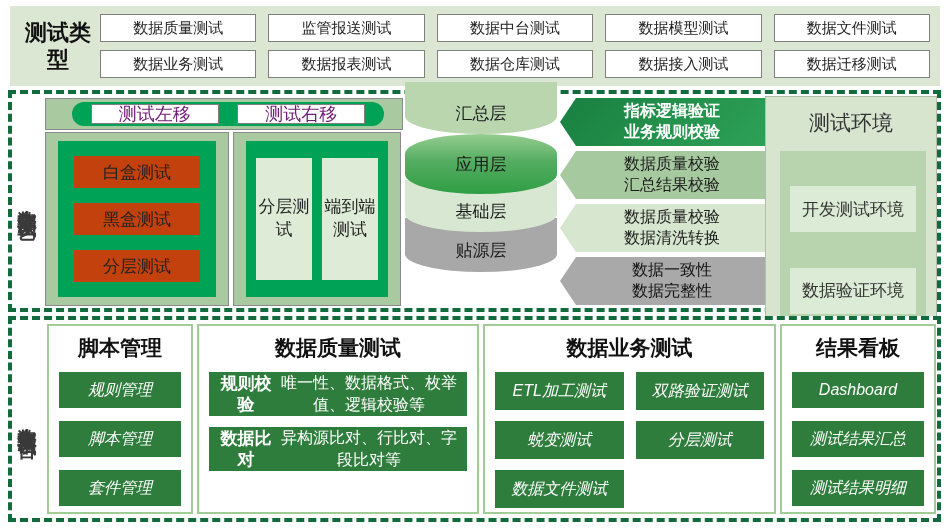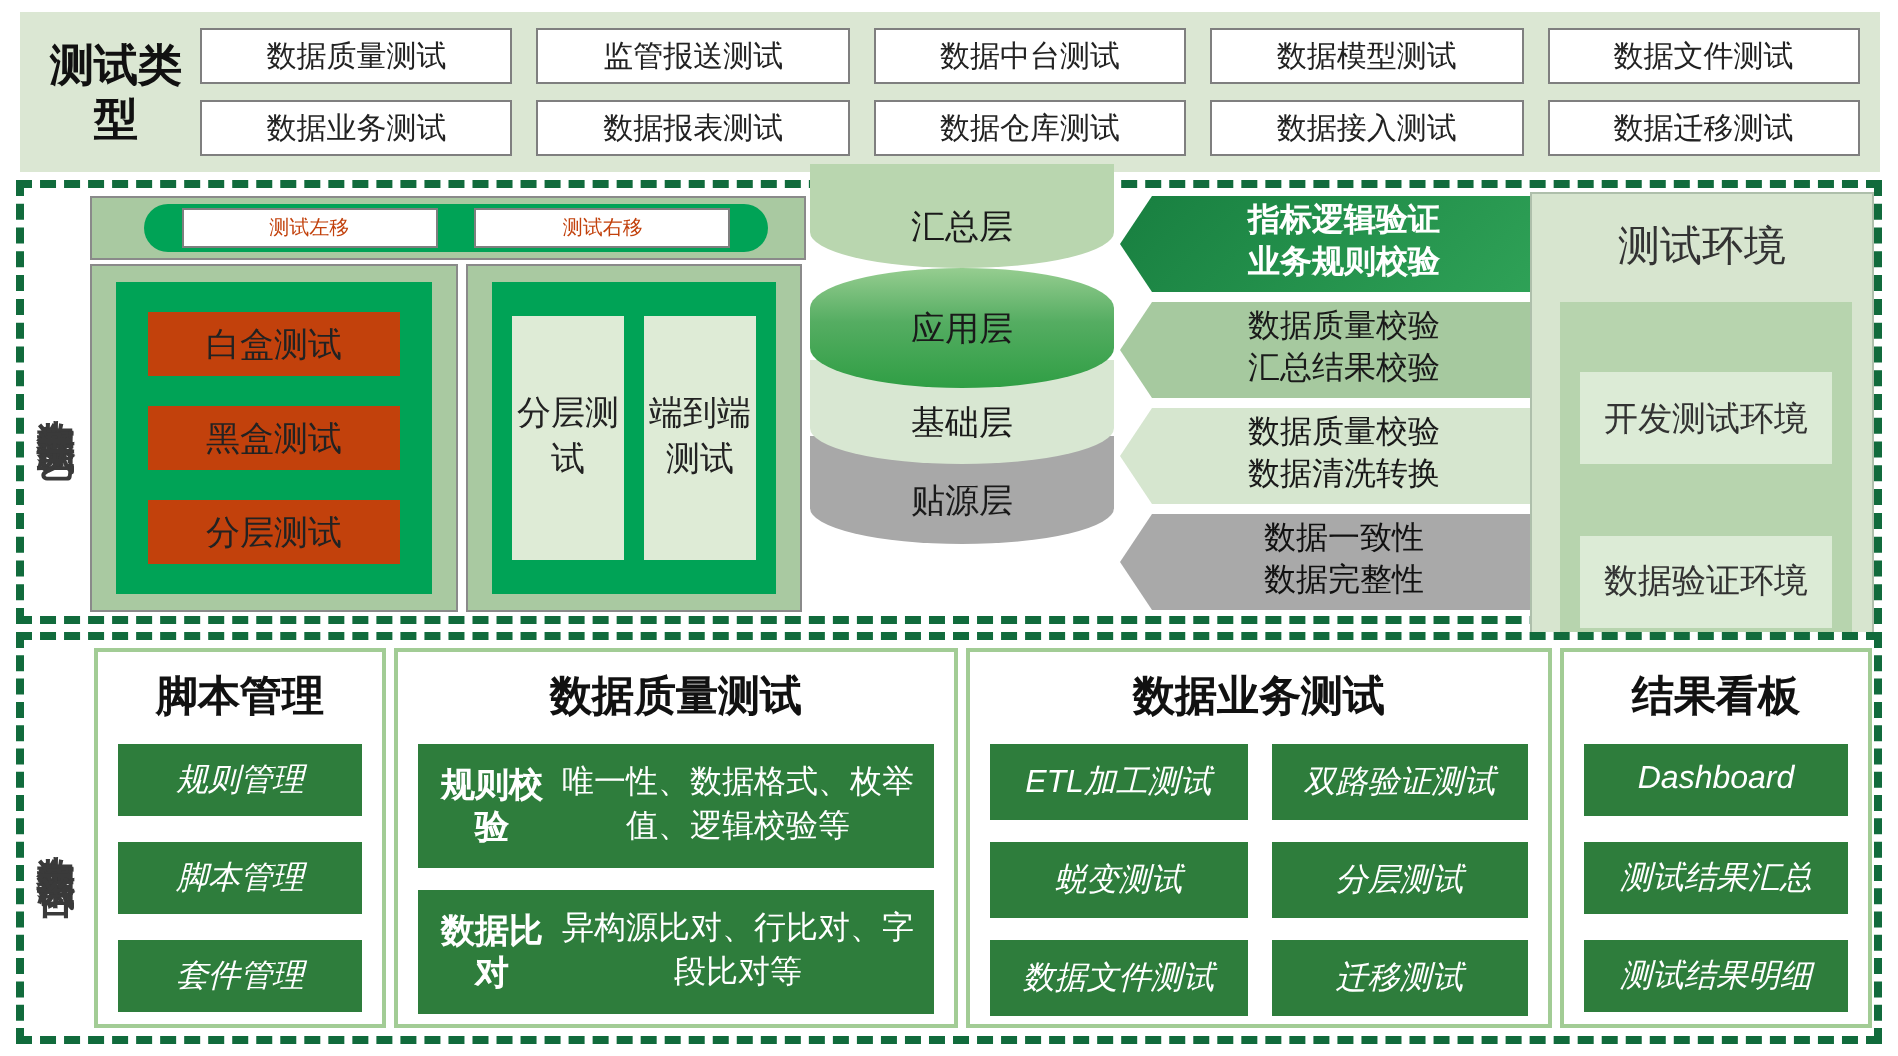--- a/index.html
+++ b/index.html
@@ -45,21 +45,21 @@
     position:absolute; left:33px; top:4px; width:358px; height:32px;
     background:#a9c9a1; border:1px solid #8a8a8a;
   }
   .shift-pill {
     position:absolute; left:26px; top:3px; width:312px; height:24px;
     background:#00a356; border-radius:12px;
     display:flex; align-items:center; justify-content:space-evenly;
   }
   .shift-btn {
     width:128px; height:20px; background:#fff; border:1px solid #7f7f7f;
-    display:flex; align-items:center; justify-content:center; font-size:10px; color:#c2410c;
+    display:flex; align-items:center; justify-content:center; font-size:18px; color:#701a75;
   }
   .proc-box { position:absolute; background:#a9c9a1; border:1px solid #8a8a8a; }
   #box-left { left:33px; top:38px; width:184px; height:174px; }
   #box-mid  { left:221px; top:38px; width:168px; height:174px; }
   .proc-inner {
     position:absolute; left:12px; right:12px; top:8px; bottom:8px;
     background:#00a356; display:flex;
   }
   #box-left .proc-inner { flex-direction:column; justify-content:space-evenly; padding:0 16px; }
   .proc-item {
@@ -134,21 +134,21 @@
     height:44px; display:flex; align-items:center; justify-content:center;
     font-size:21px; font-weight:bold; color:#111;
   }
   .btn {
     background:#2e7d3c; color:#fff; display:flex; align-items:center;
     justify-content:center; font-size:16px; white-space:nowrap;font-style:italic;
   }
   .btn-stack { display:flex; flex-direction:column; gap:13px; padding:2px 10px; }
   .btn-stack .btn { height:36px; }
   .q-rows { display:flex; flex-direction:column; gap:11px; padding:2px 10px; }
-  .q-row { height:62px; background:#2e7d3c; display:flex; align-items:center; padding:4px 6px; color:#fff; }
+  .q-row { height:44px; background:#2e7d3c; display:flex; align-items:center; padding:4px 6px; color:#fff; }
   .q-label { width:62px; font-weight:bold; font-size:17px; text-align:center; line-height:1.25; word-break:break-all; }
   .q-desc { flex:1; font-size:16px; line-height:1.35; text-align:center; }
   .biz-grid { display:grid; grid-template-columns:1fr 1fr; gap:11px 12px; padding:2px 10px; }
   .biz-grid .btn { height:38px; }
 </style>
 </head>
 <body>
 
 <div class="band">
   <div class="band-label">测试类型</div>
@@ -253,21 +253,20 @@
   </div>
 
   <div class="plat-col" id="col-business">
     <div class="col-title">数据业务测试</div>
     <div class="biz-grid">
       <div class="btn">ETL加工测试</div>
       <div class="btn">双路验证测试</div>
       <div class="btn">蜕变测试</div>
       <div class="btn">分层测试</div>
       <div class="btn">数据文件测试</div>
-      <div class="btn">迁移测试</div>
     </div>
   </div>
 
   <div class="plat-col" id="col-board">
     <div class="col-title">结果看板</div>
     <div class="btn-stack">
       <div class="btn">Dashboard</div>
       <div class="btn">测试结果汇总</div>
       <div class="btn">测试结果明细</div>
     </div>

